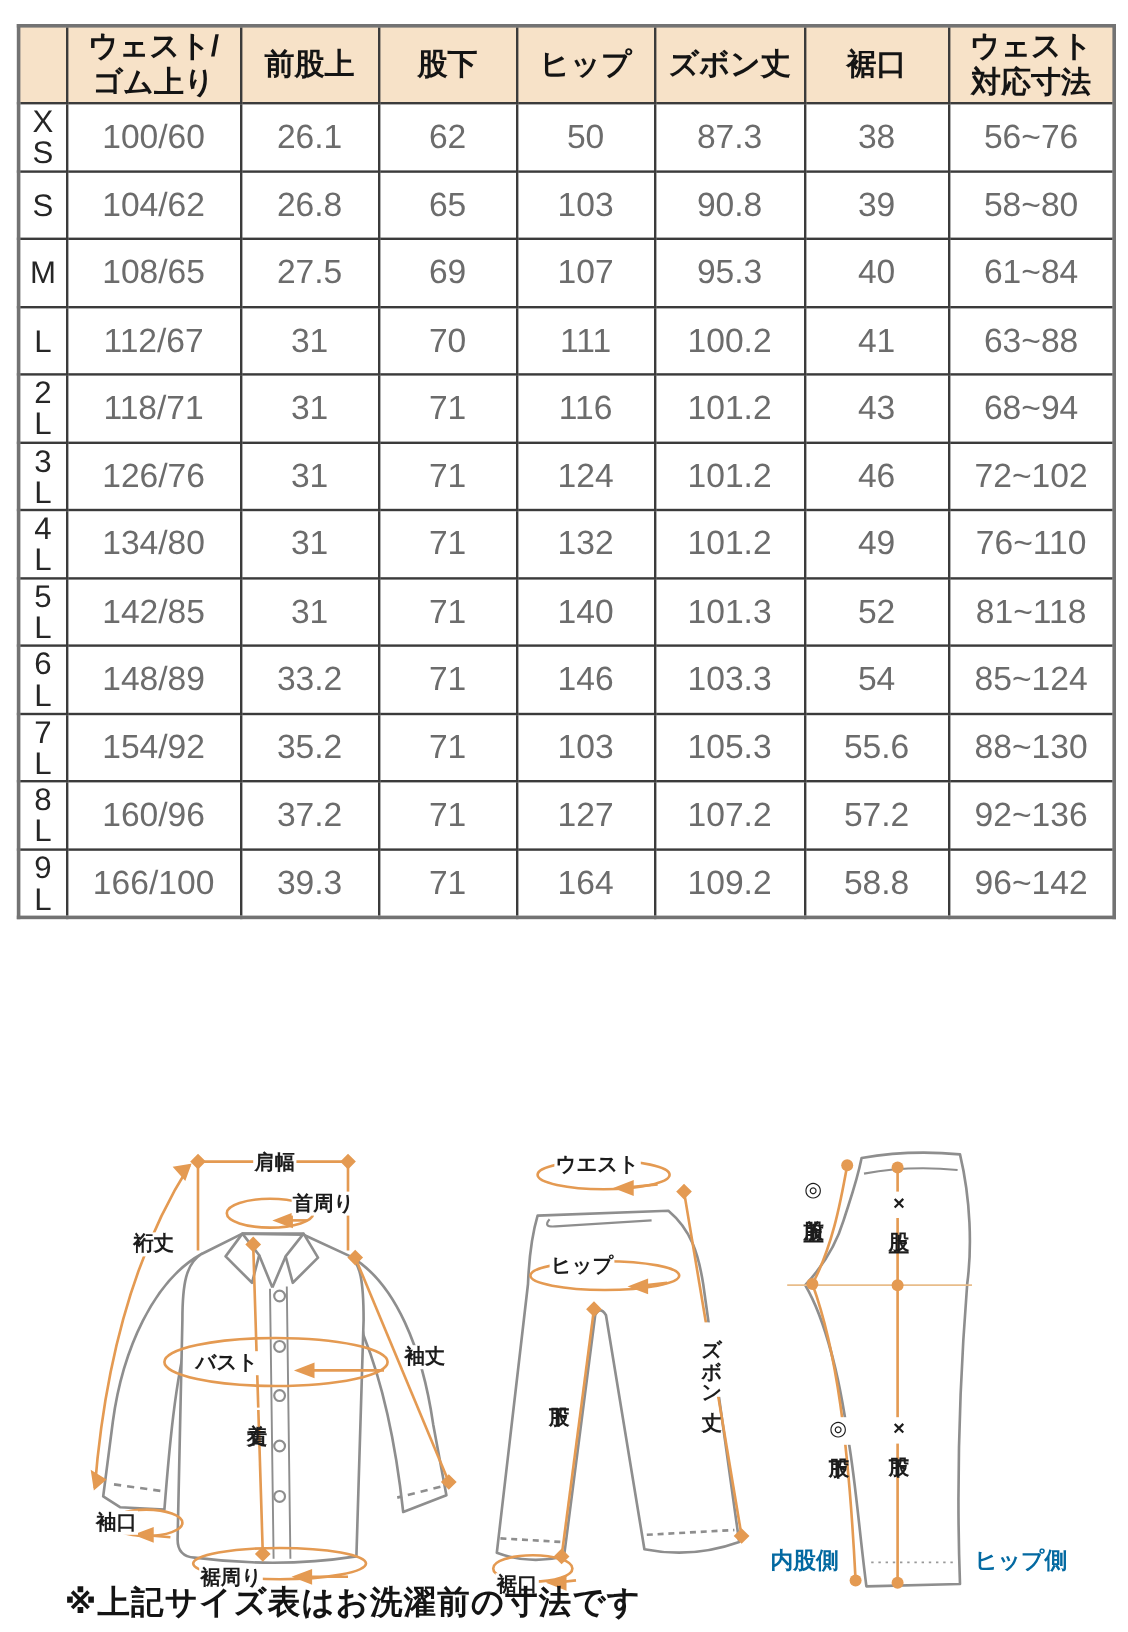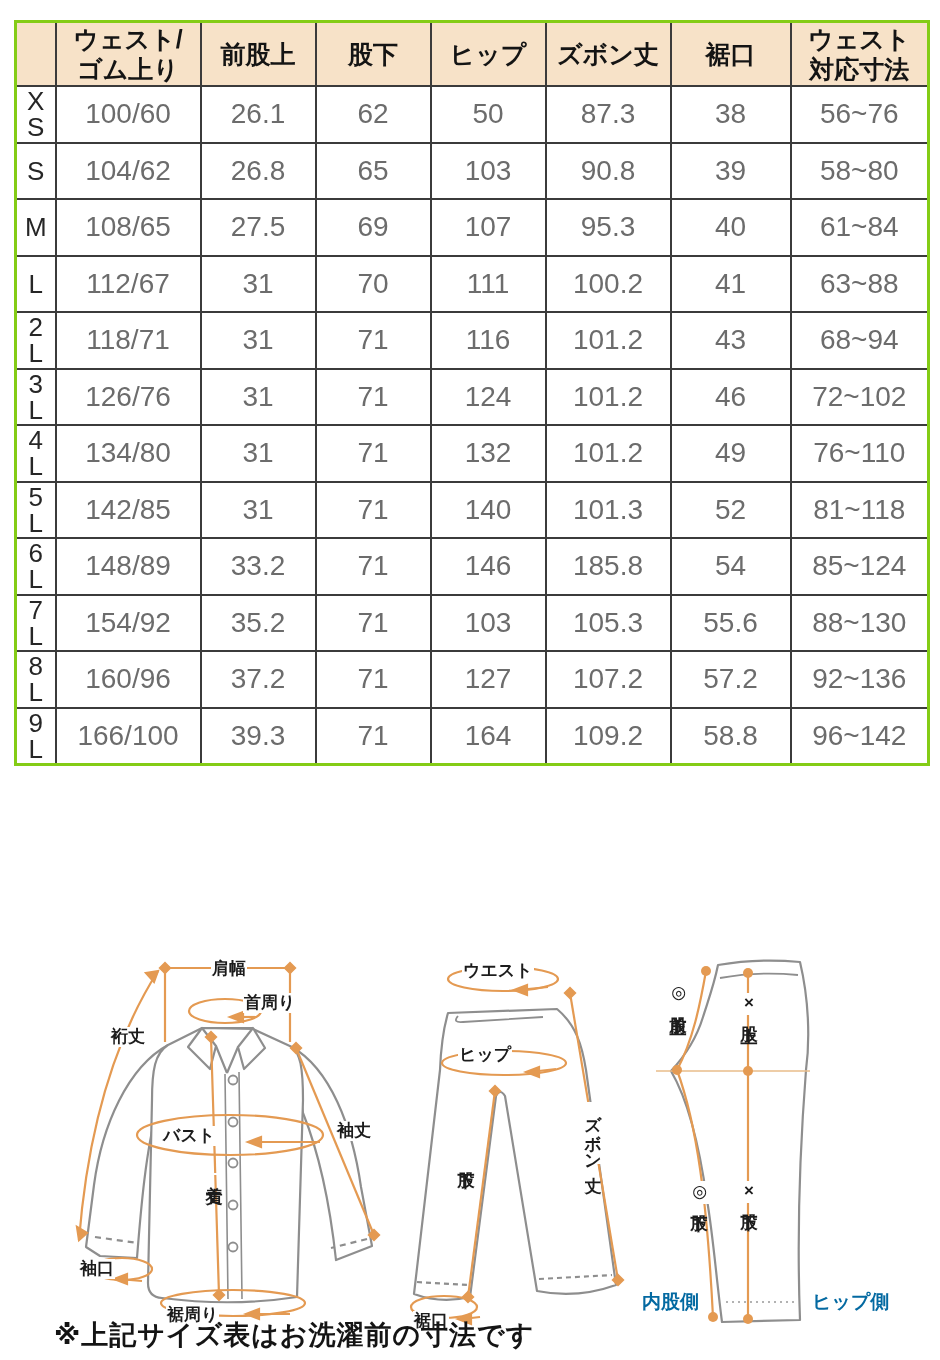--- a/index.html
+++ b/index.html
@@ -1,20 +1,20 @@
 <!DOCTYPE html>
 <html><head>
 <meta charset="utf-8">
 <style>
   html,body{margin:0;padding:0;background:#fff;}
   .page{position:relative;width:940px;height:1360px;background:#fff;overflow:hidden;
         font-family:"Liberation Sans","DejaVu Sans",sans-serif;}
   
   table.size-table{border-collapse:collapse;table-layout:fixed;width:913px;
-                   margin:20px 0 0 14px;border:3px solid #84cc16;}
+                   margin:20px 0 0 14px;border:3px solid #737373;}
   table.size-table th, table.size-table td{
       border:2px solid #3b3b3b;text-align:center;vertical-align:middle;
       white-space:pre-line;padding:0;}
   table.size-table th{background:#f7e2c8;color:#141414;font-weight:bold;
       font-size:25px;height:62px;line-height:1.2;}
   table.size-table td{height:54.5px;font-size:28px;color:#6c6c6c;}
   table.size-table td.size-col{font-size:26px;color:#262626;line-height:1.0;}
   
   .diagram{position:absolute;left:0;top:945px;width:940px;height:415px;}
   .diagram svg{position:absolute;left:0;top:0;}
@@ -142,21 +142,21 @@
           <td>52</td>
           <td>81~118</td>
         </tr>
         <tr>
           <td class="size-col">6
 L</td>
           <td>148/89</td>
           <td>33.2</td>
           <td>71</td>
           <td>146</td>
-          <td>185.8</td>
+          <td>103.3</td>
           <td>54</td>
           <td>85~124</td>
         </tr>
         <tr>
           <td class="size-col">7
 L</td>
           <td>154/92</td>
           <td>35.2</td>
           <td>71</td>
           <td>103</td>

